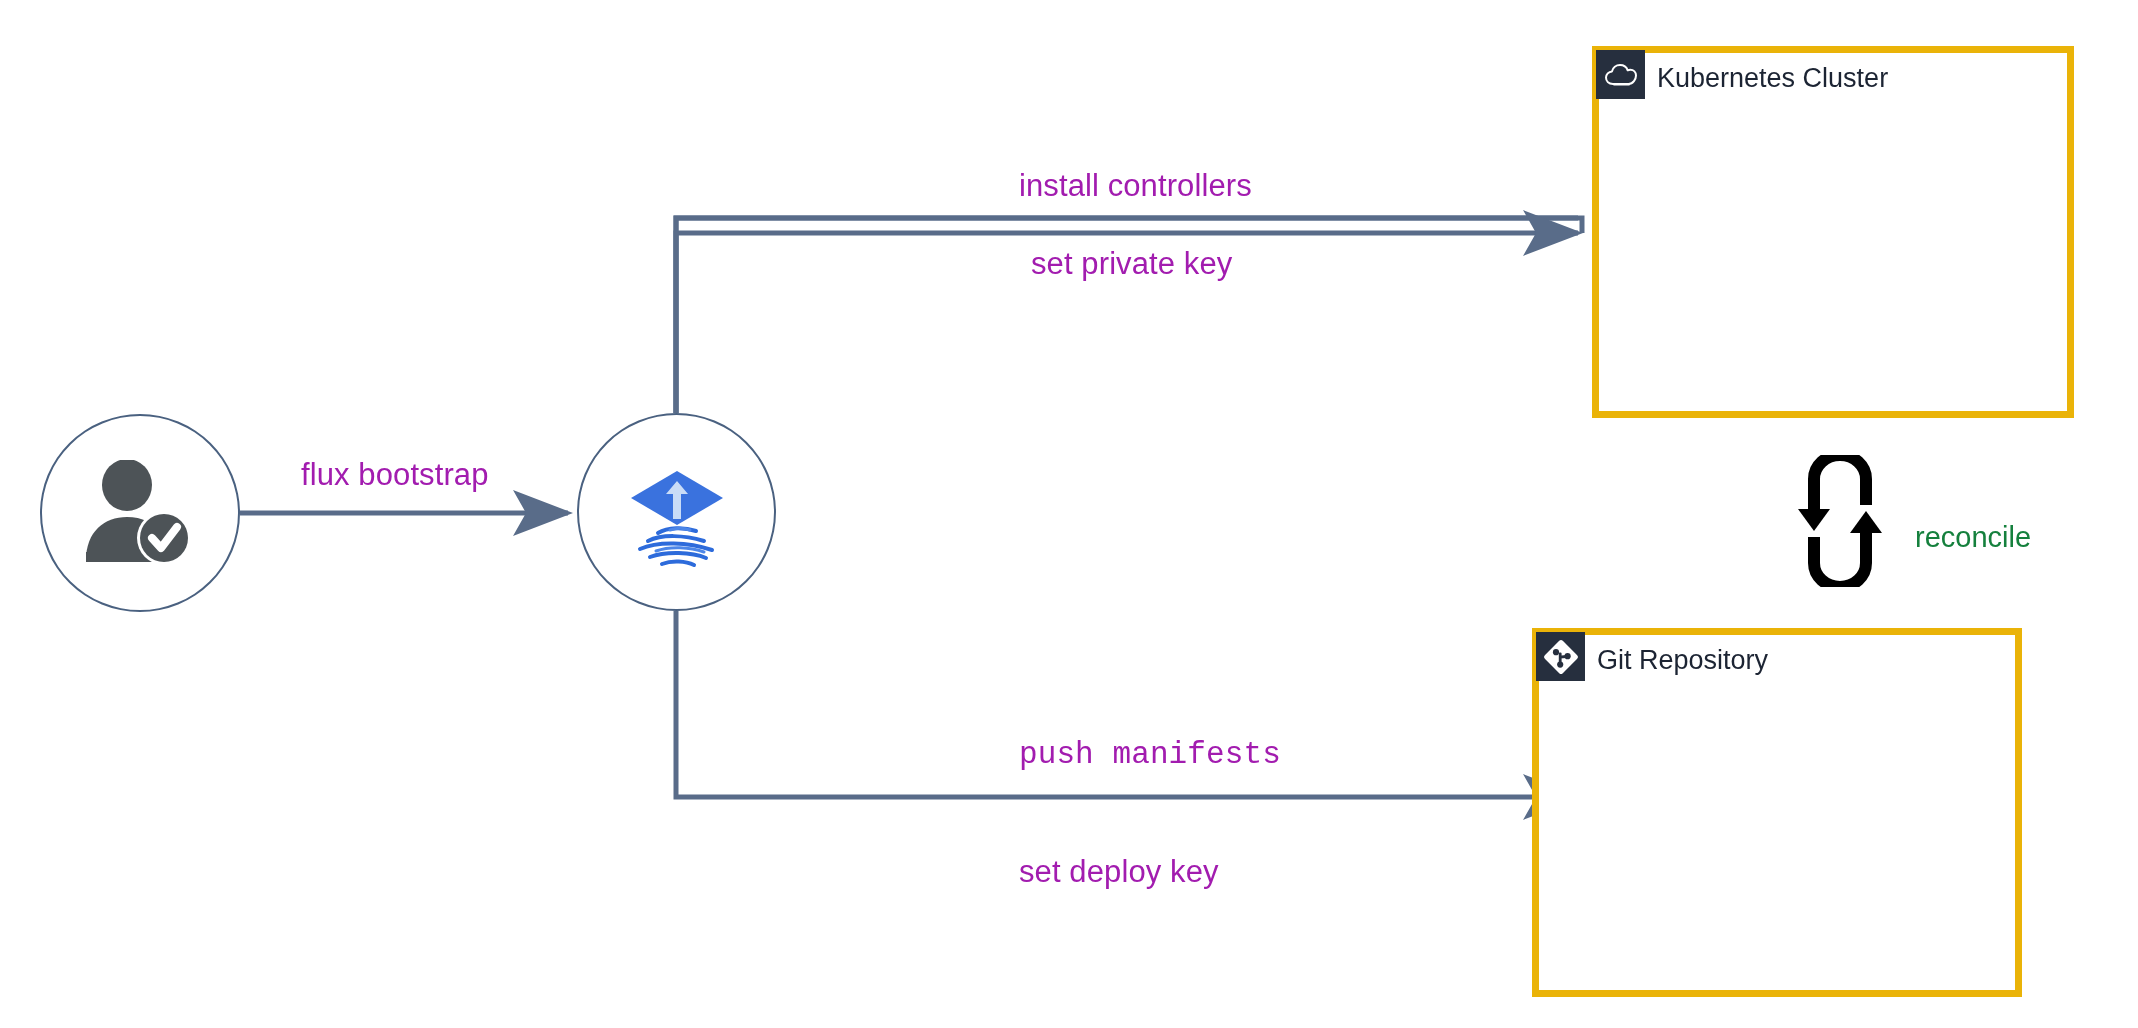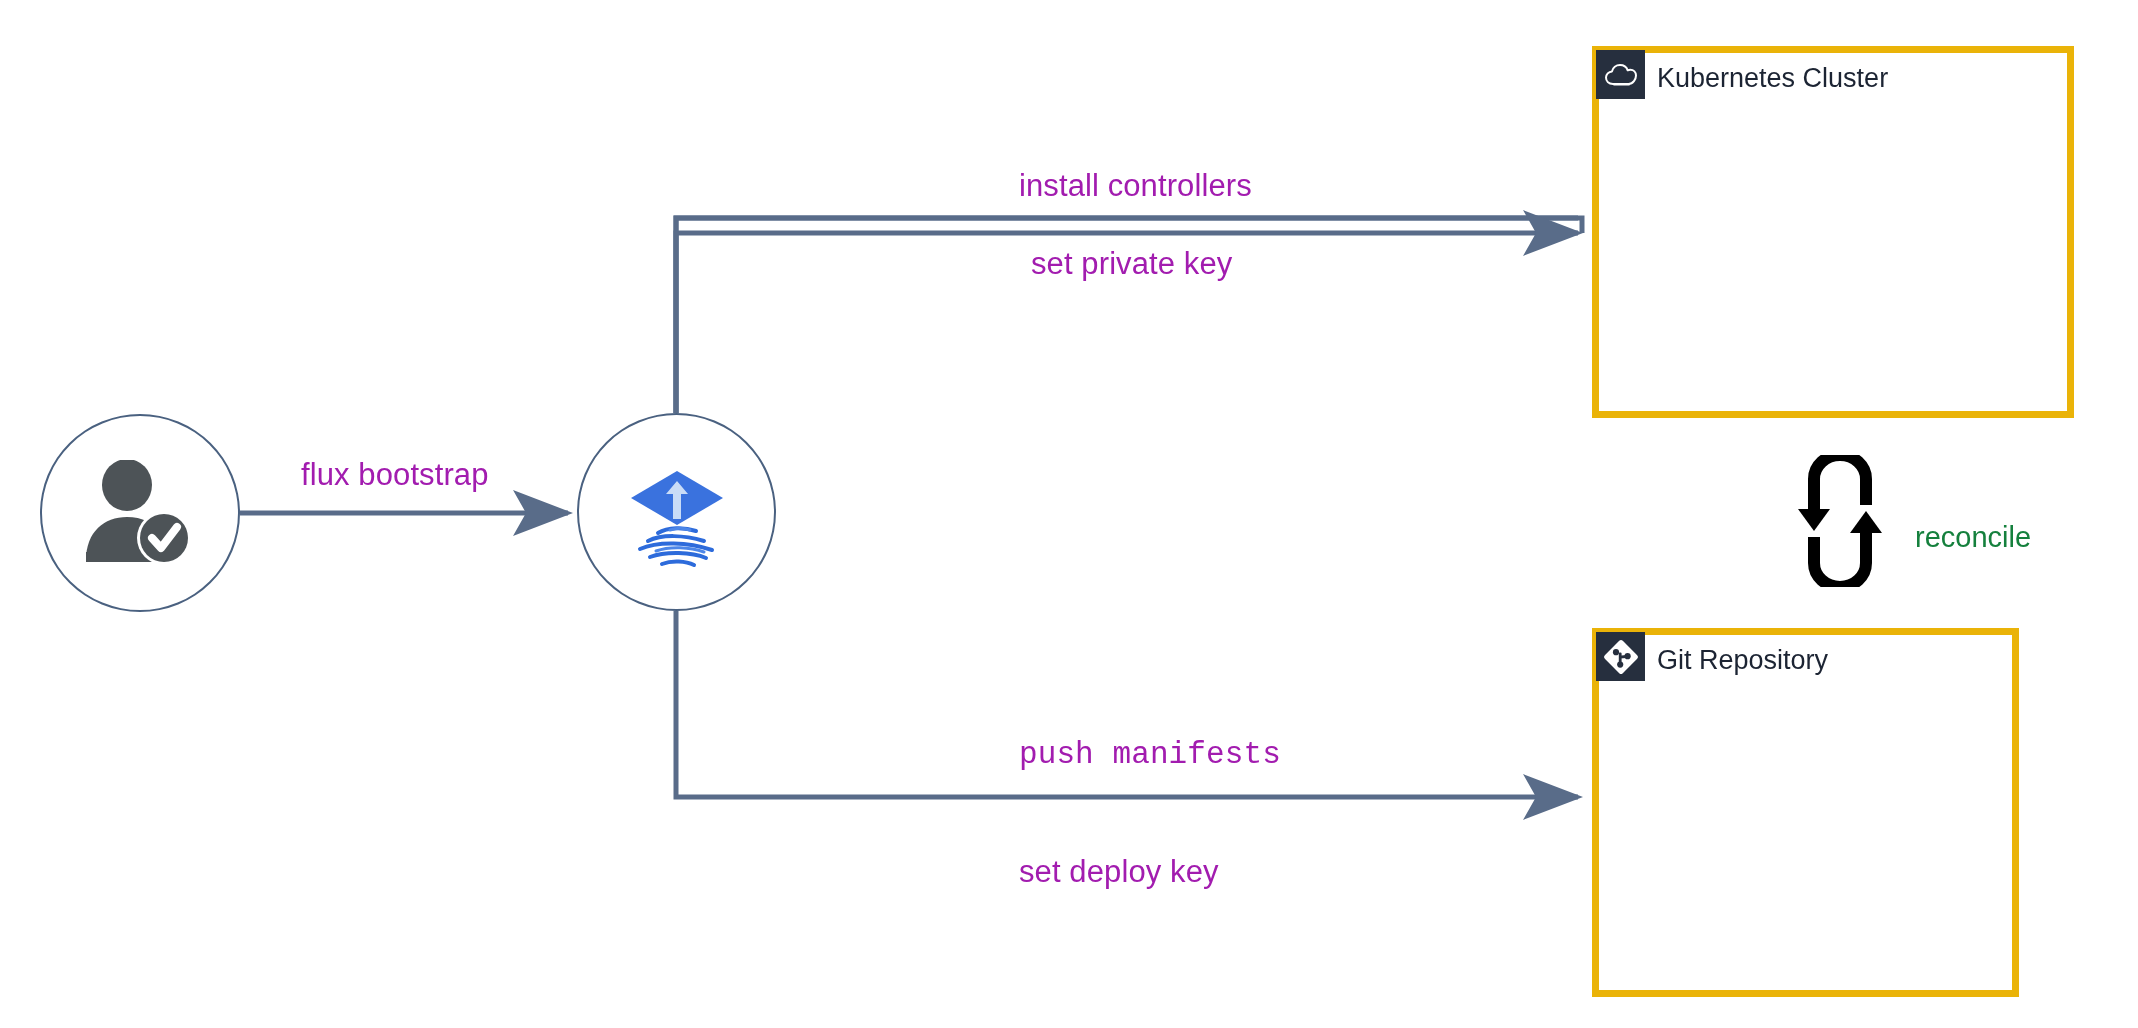--- a/index.html
+++ b/index.html
@@ -56,21 +56,21 @@
   }
 
   
   .container-box {
     position: absolute;
     background: #ffffff;
     border: 7px solid #eab308;
     box-sizing: border-box;
   }
   #k8s-box { left: 1592px; top: 46px;  width: 482px; height: 372px; }
-  #git-box { left: 1592px; top: 628px; width: 427px; height: 369px; }
+  #git-box { left: 1532px; top: 628px; width: 490px; height: 369px; }
 
   .box-badge {
     position: absolute;
     left: -3px;
     top: -3px;
     width: 49px;
     height: 49px;
     background: #262F3E;
     display: flex;
     align-items: center;

